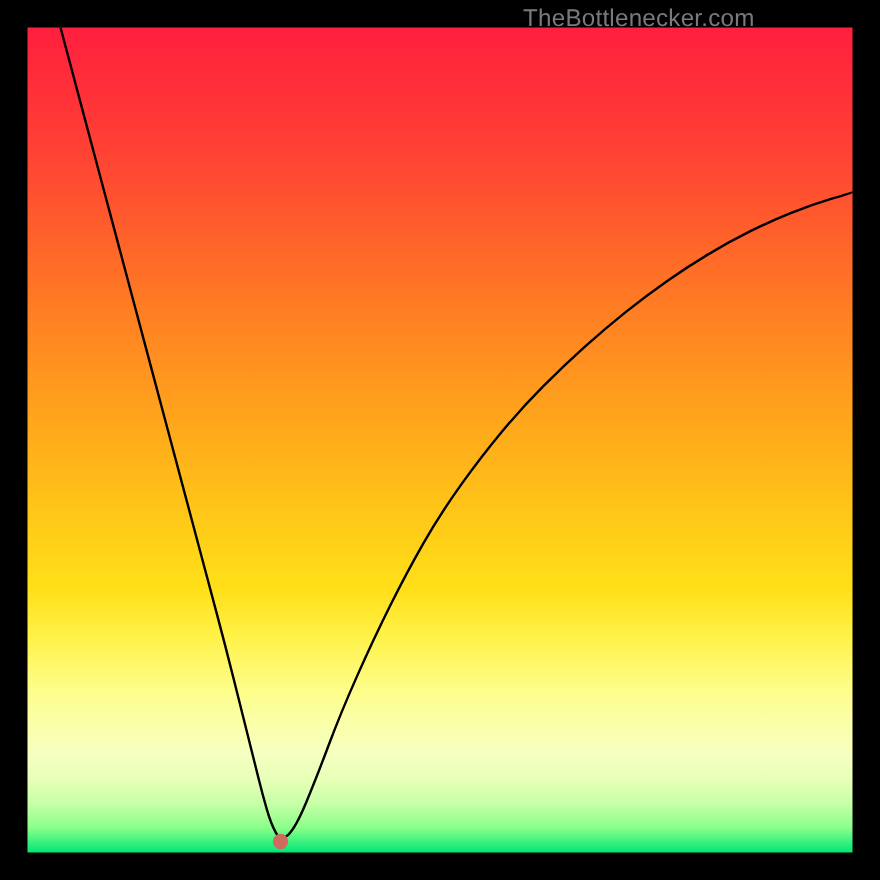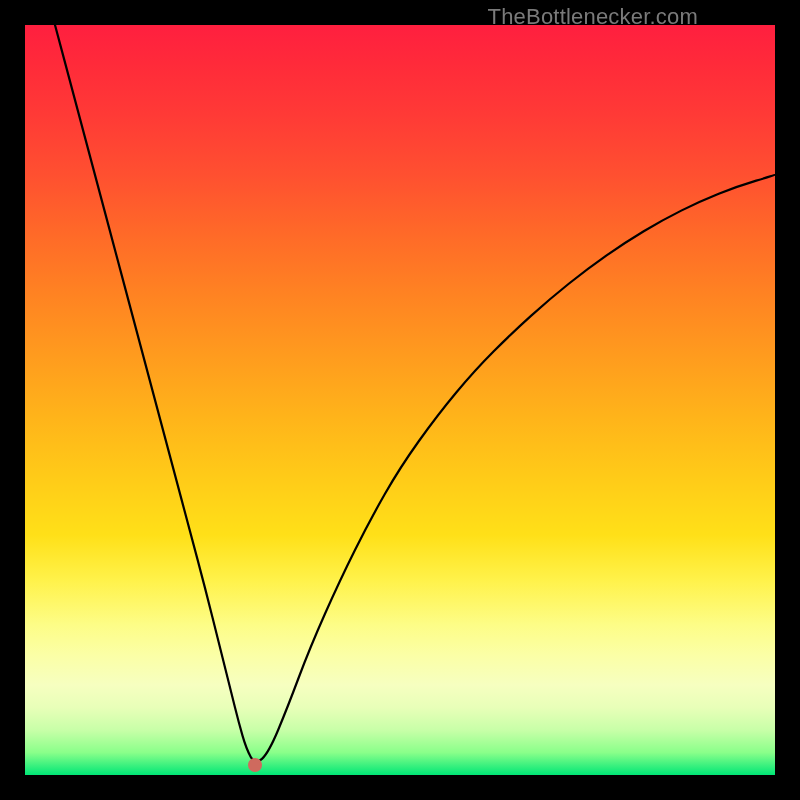--- a/index.html
+++ b/index.html
@@ -9,21 +9,20 @@
     height: 800px;
     background: #000;
     overflow: hidden;
     font-family: Arial, Helvetica, sans-serif;
   }
   .wrap {
     position: relative;
     width: 696px;
     height: 800px;
     background: #000;
-    padding-left: 12px;
   }
   .plot {
     position: absolute;
     left: 25px;
     top: 25px;
     width: 750px;
     height: 750px;
     background: linear-gradient(to bottom,
       #ff1f3f 0%,
       #ff2a3a 5%,

